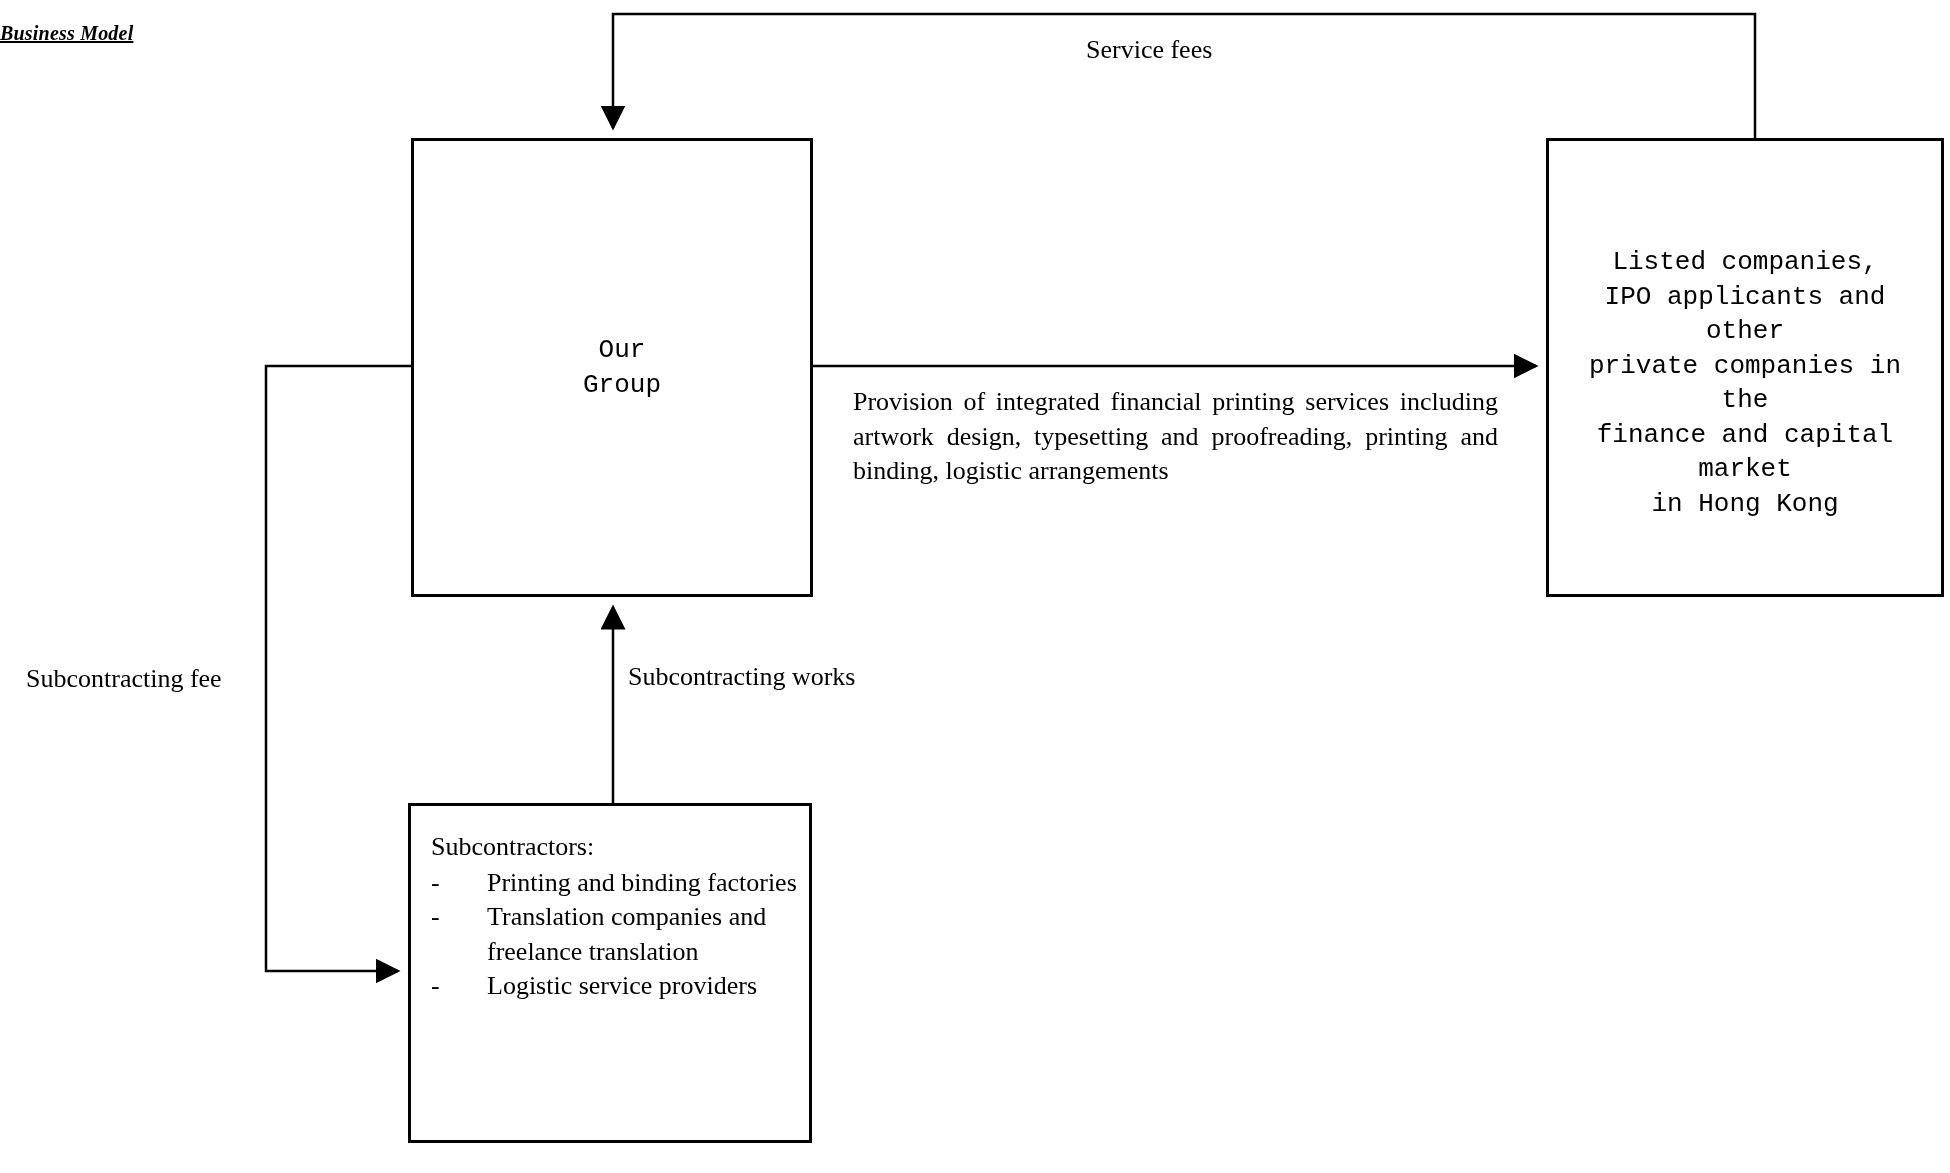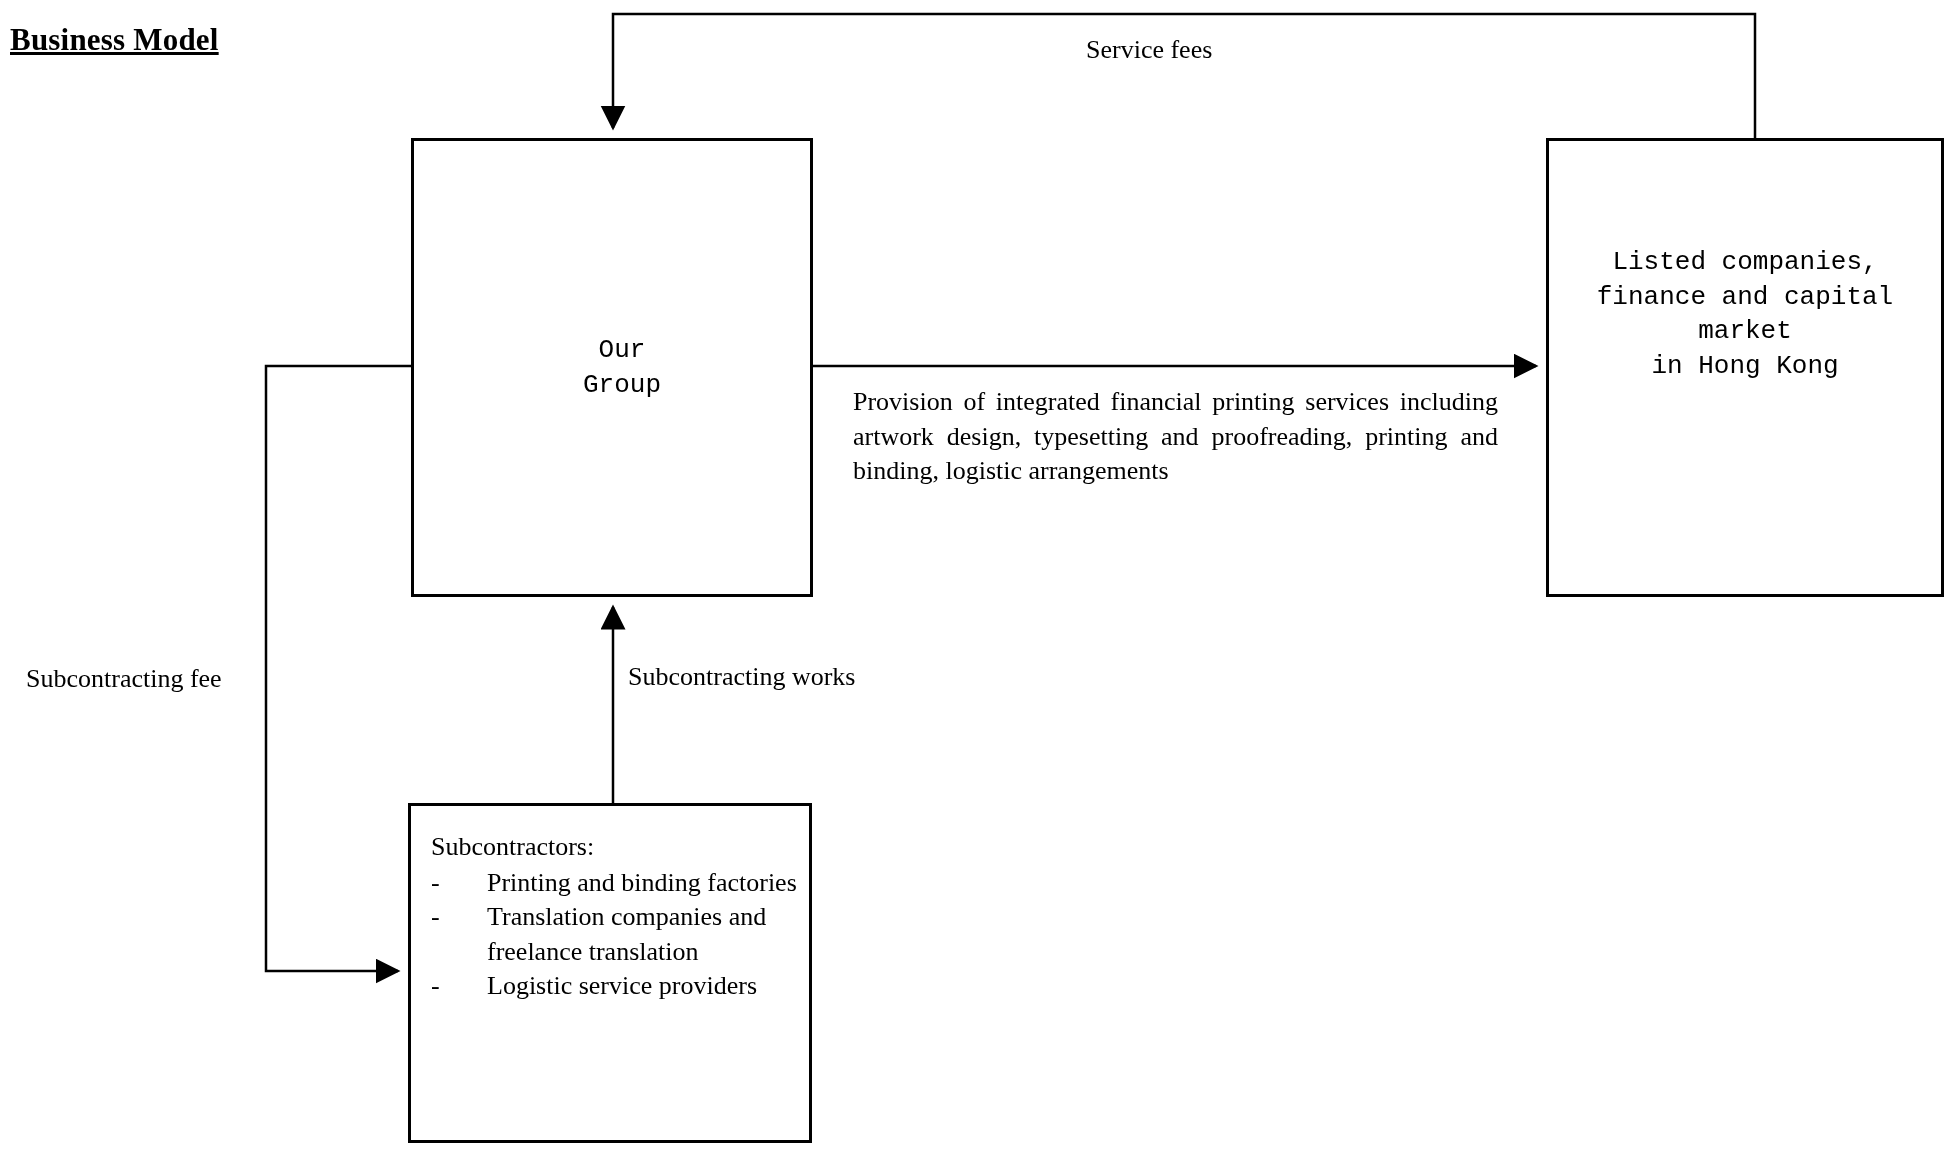--- a/index.html
+++ b/index.html
@@ -20,26 +20,27 @@
   }
   #diagram-svg {
     position: absolute;
     left: 0;
     top: 0;
     width: 1950px;
     height: 1173px;
   }
   .title {
     position: absolute;
-    left: 10px;
+    left: 0;
     top: 22px;
-    font-size: 31px;
+    font-size: 20px;
     font-weight: bold;
     text-decoration: underline;
     letter-spacing: 0.2px;
+    font-style: italic;
   }
   .node {
     position: absolute;
     box-sizing: border-box;
     border: 3px solid #000000;
     background: #ffffff;
   }
   #node-our-group {
     left: 411px;
     top: 138px;
@@ -156,20 +157,22 @@
   <div class="node" id="node-our-group">
     <div class="node-label-center" id="our-group-label">
       <div>Our</div>
       <div>Group</div>
     </div>
   </div>
 
   <div class="node" id="node-clients">
     <div class="node-label-center" id="clients-label">
       <div>Listed companies,</div>
+      <div>IPO applicants and other</div>
+      <div>private companies in the</div>
       <div>finance and capital market</div>
       <div>in Hong Kong</div>
     </div>
   </div>
 
   <div class="node" id="node-subcontractors">
     <div class="sub-wrap">
       <p class="sub-heading">Subcontractors:</p>
       <ul class="sub-list">
         <li>

